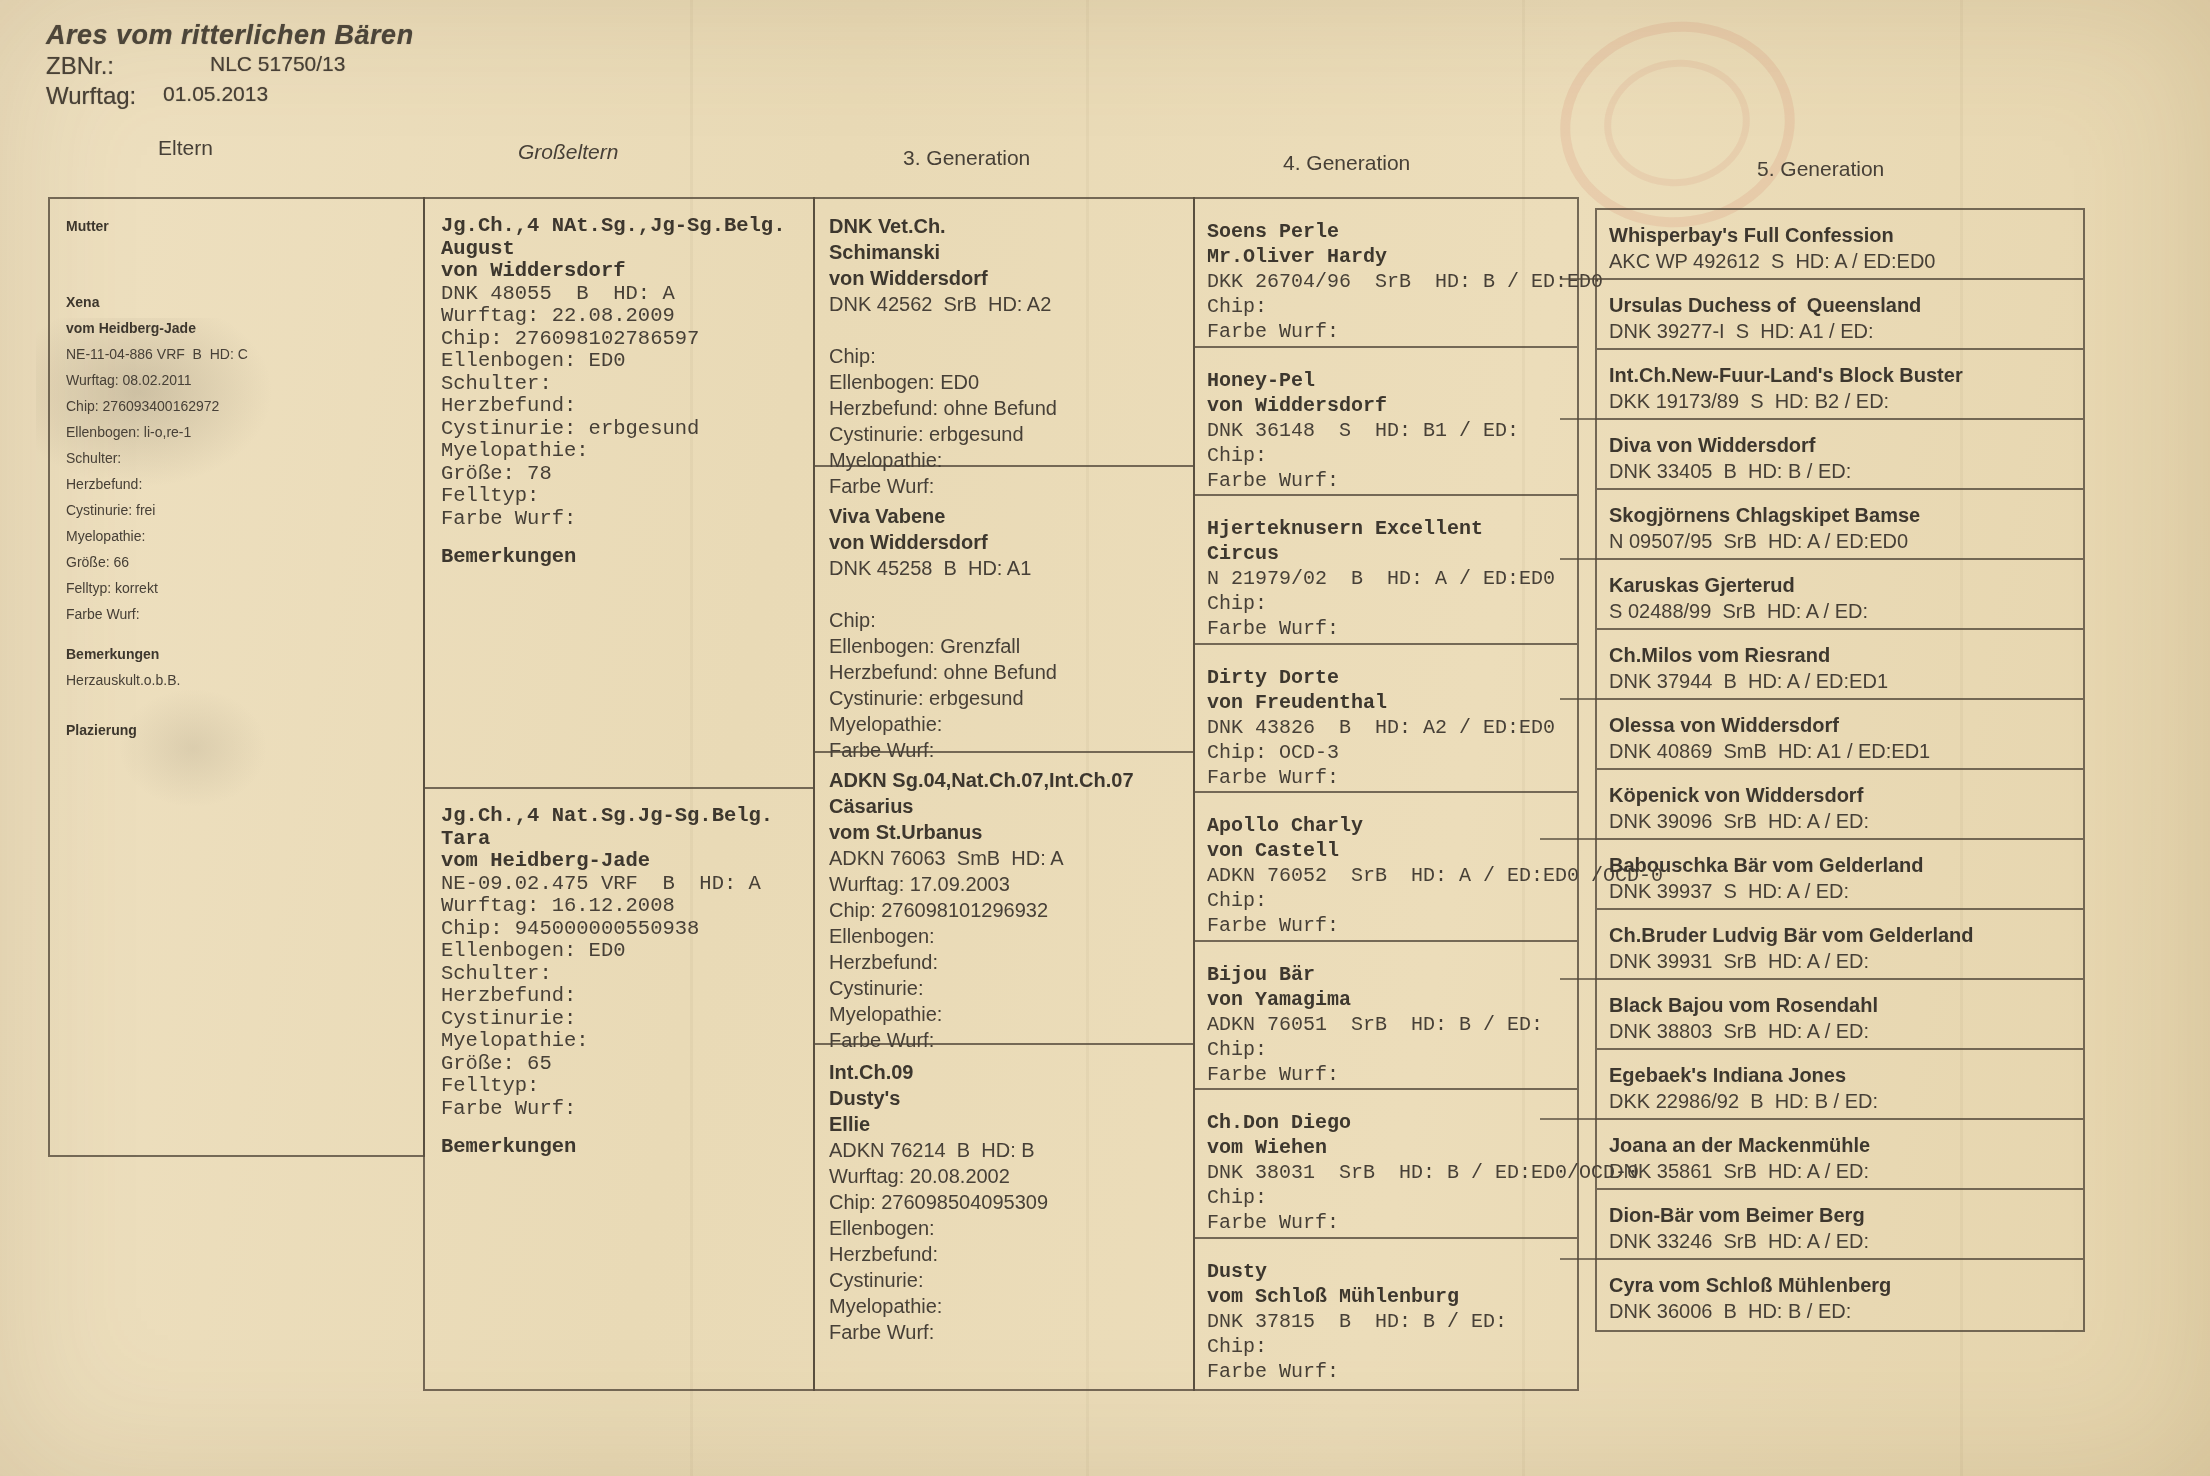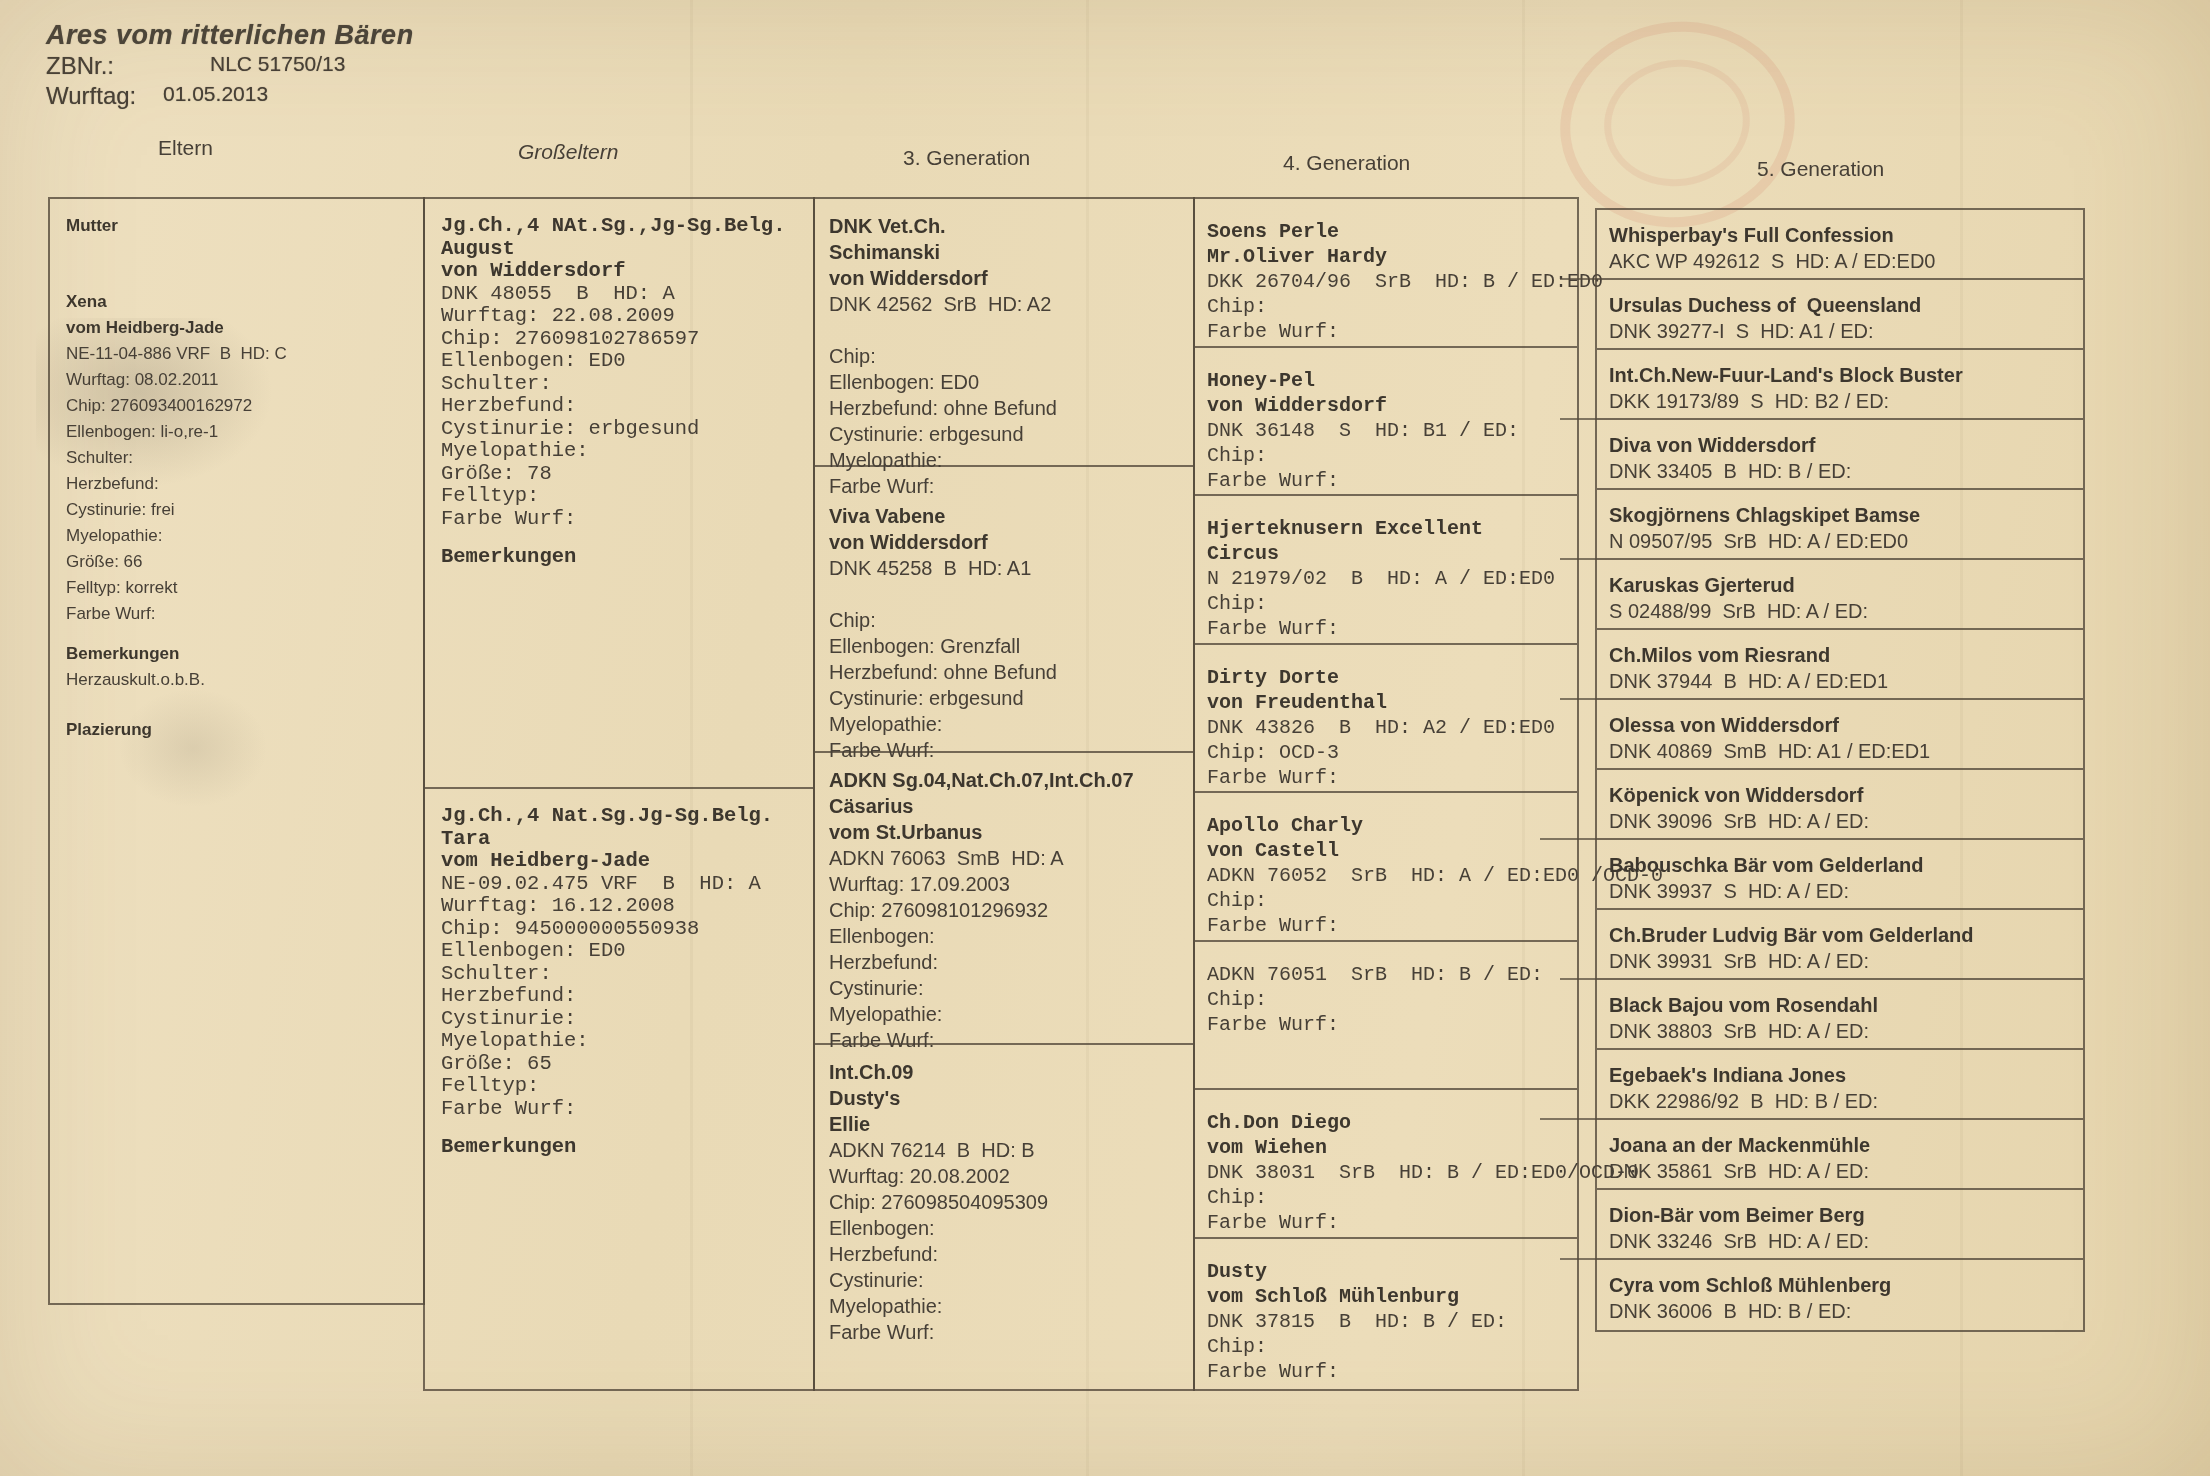--- a/index.html
+++ b/index.html
@@ -18,21 +18,21 @@
     font-style:italic;color:#4a443a;letter-spacing:.5px;}
   .meta-label{position:absolute;left:46px;font-size:24px;}
   .meta-value{position:absolute;left:163px;font-size:21px;}
   .colhead{position:absolute;font-size:21px;color:#474037;}
 
   
   .col{position:absolute;box-sizing:border-box;border:2px solid rgba(82,72,58,.78);}
   .cell{box-sizing:border-box;border-bottom:2px solid rgba(82,72,58,.78);overflow:visible;}
   .cell:last-child{border-bottom:none;}
 
-  #col-eltern{left:48px;top:197px;width:377px;height:1108px;font-size:17px;line-height:26px;}
+  #col-eltern{left:48px;top:197px;width:377px;height:960px;font-size:14px;line-height:26px;}
   #col-eltern .cell{height:100%;padding:14px 14px 0 16px;}
   #col-eltern .dog-name{margin-top:50px;}
   #col-eltern .bem-label{margin-top:14px;}
   #col-eltern .plaz-label{margin-top:24px;}
 
   #col-grosseltern{left:423px;top:197px;width:392px;height:1194px;font-size:20.5px;line-height:22.5px;}
   #col-grosseltern .cell{padding:16px 12px 0 16px;font-family:Liberation Mono, monospace;}
   #col-grosseltern .bem-label{margin-top:16px;}
 
   #col-gen3{left:813px;top:197px;width:382px;height:1194px;font-size:20px;line-height:26px;}
@@ -227,20 +227,22 @@
 Farbe Wurf:</div>
     </div>
     <div class="cell" style="height:149px;">
       <div class="b pre">Apollo Charly
 von Castell</div>
       <div class="nowrap dog-reg">ADKN 76052  SrB  HD: A / ED:ED0 /OCD-0</div>
       <div class="pre">Chip:
 Farbe Wurf:</div>
     </div>
     <div class="cell" style="height:148px;">
+      <div class="b pre">Bijou Bär
+von Yamagima</div>
       <div class="nowrap dog-reg">ADKN 76051  SrB  HD: B / ED:</div>
       <div class="pre">Chip:
 Farbe Wurf:</div>
     </div>
     <div class="cell" style="height:149px;">
       <div class="b pre">Ch.Don Diego
 vom Wiehen</div>
       <div class="nowrap dog-reg">DNK 38031  SrB  HD: B / ED:ED0/OCD-0</div>
       <div class="pre">Chip:
 Farbe Wurf:</div>

